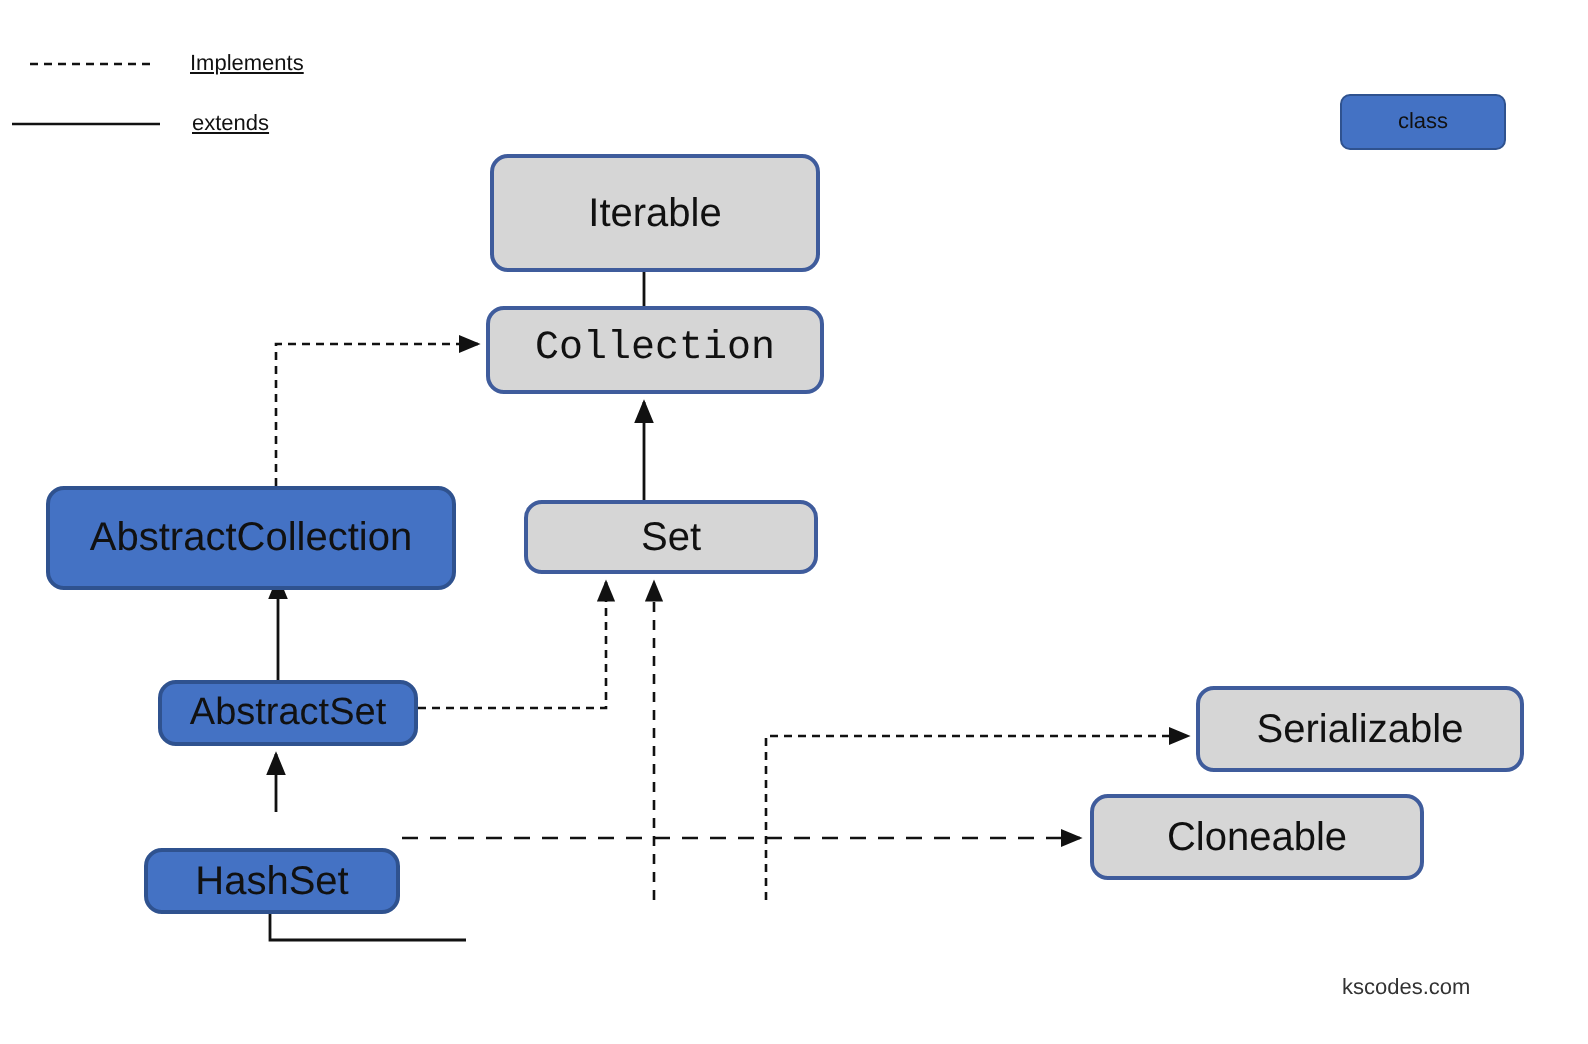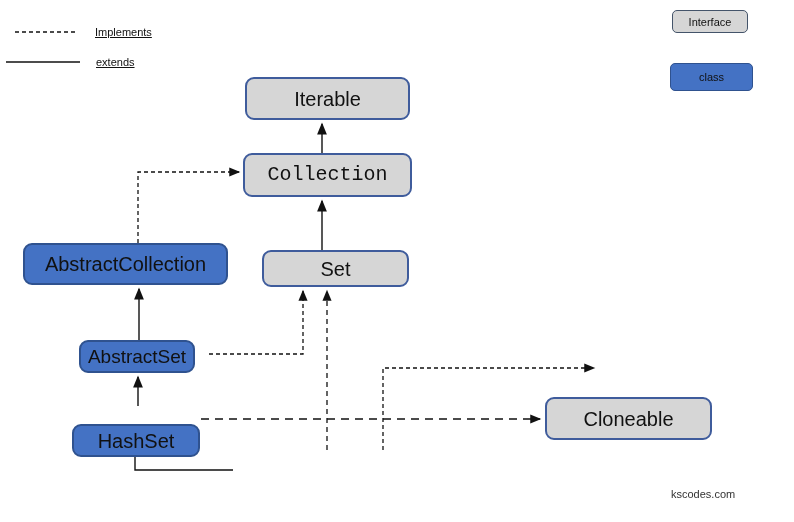--- a/index.html
+++ b/index.html
@@ -9,21 +9,21 @@
     box-sizing:border-box;border-radius:9px;color:#111111;font-size:20px;
     text-align:center;line-height:1;letter-spacing:0px;
   }
   .node.interface{background:#d6d6d6;border:2px solid #3f5c9c;}
   .node.class{background:#4472c4;border:2px solid #2f528f;}
   .legend-box{
     position:absolute;display:flex;align-items:center;justify-content:center;
     box-sizing:border-box;border-radius:5px;color:#111111;font-size:11px;
   }
   .legend-box.interface{background:#d6d6d6;border:1.5px solid #44546a;}
-  .legend-box.class{background:#4472c4;border:1.5px solid #2f528f;margin-top:16px;}
+  .legend-box.class{background:#4472c4;border:1.5px solid #2f528f;}
   .legend-label{position:absolute;font-size:11px;color:#111111;white-space:nowrap;text-decoration:underline;}
   #edges{position:absolute;left:0;top:0;width:794px;height:522px;}
   .watermark{position:absolute;left:671px;top:488px;font-size:11px;color:#333333;}
 </style>
 </head>
 <body>
 
 <div id="canvas">
 
   <svg id="edges" viewBox="0 0 794 522" xmlns="http://www.w3.org/2000/svg">
@@ -45,26 +45,26 @@
     <polyline points="138,243 138,172 239,172" fill="none" stroke="#111111" stroke-width="1.3" stroke-dasharray="4 3" marker-end="url(#arrow)"></polyline>
     <polyline points="209,354 303,354 303,291" fill="none" stroke="#111111" stroke-width="1.3" stroke-dasharray="4 3" marker-end="url(#arrow)"></polyline>
     <line x1="327" y1="450" x2="327" y2="291" stroke="#111111" stroke-width="1.3" stroke-dasharray="5 4" marker-end="url(#arrow)"></line>
     <polyline points="383,450 383,368 594,368" fill="none" stroke="#111111" stroke-width="1.3" stroke-dasharray="4 3" marker-end="url(#arrow)"></polyline>
     <line x1="201" y1="419" x2="540" y2="419" stroke="#111111" stroke-width="1.3" stroke-dasharray="8 6" marker-end="url(#arrow)"></line>
   </svg>
 
   <div class="legend-label" style="left:95px;top:26px;">Implements</div>
   <div class="legend-label" style="left:96px;top:56px;">extends</div>
 
-  <div class="legend-box interface" style="left:672px;top:10px;width:76px;height:23px;">Interface</div>
   <div class="legend-box class" style="left:670px;top:47px;width:83px;height:28px;">class</div>
 
-  <div class="node interface" style="left:245px;top:77px;width:165px;height:43px;">Iterable</div>
+  <div class="node interface" style="left:245px;top:77px;width:165px;height:59px;">Iterable</div>
   <div class="node interface" style="left:243px;top:153px;width:169px;height:44px;font-family:Liberation Mono, monospace;">Collection</div>
   <div class="node interface" style="left:262px;top:250px;width:147px;height:37px;">Set</div>
-  <div class="node class" style="left:23px;top:243px;width:205px;height:42px;">AbstractCollection</div>
-  <div class="node class" style="left:79px;top:340px;width:116px;height:33px;font-size:19px;">AbstractSet</div>
+  <div class="node class" style="left:23px;top:243px;width:205px;height:52px;">AbstractCollection</div>
+  <div class="node class" style="left:79px;top:340px;width:130px;height:33px;font-size:19px;">AbstractSet</div>
   <div class="node class" style="left:72px;top:406px;width:128px;height:33px;margin-top:18px;">HashSet</div>
+  <div class="node interface" style="left:598px;top:343px;width:164px;height:43px;">Serializable</div>
   <div class="node interface" style="left:545px;top:397px;width:167px;height:43px;">Cloneable</div>
 
   <div class="watermark">kscodes.com</div>
 
 </div>
 
 </body></html>

